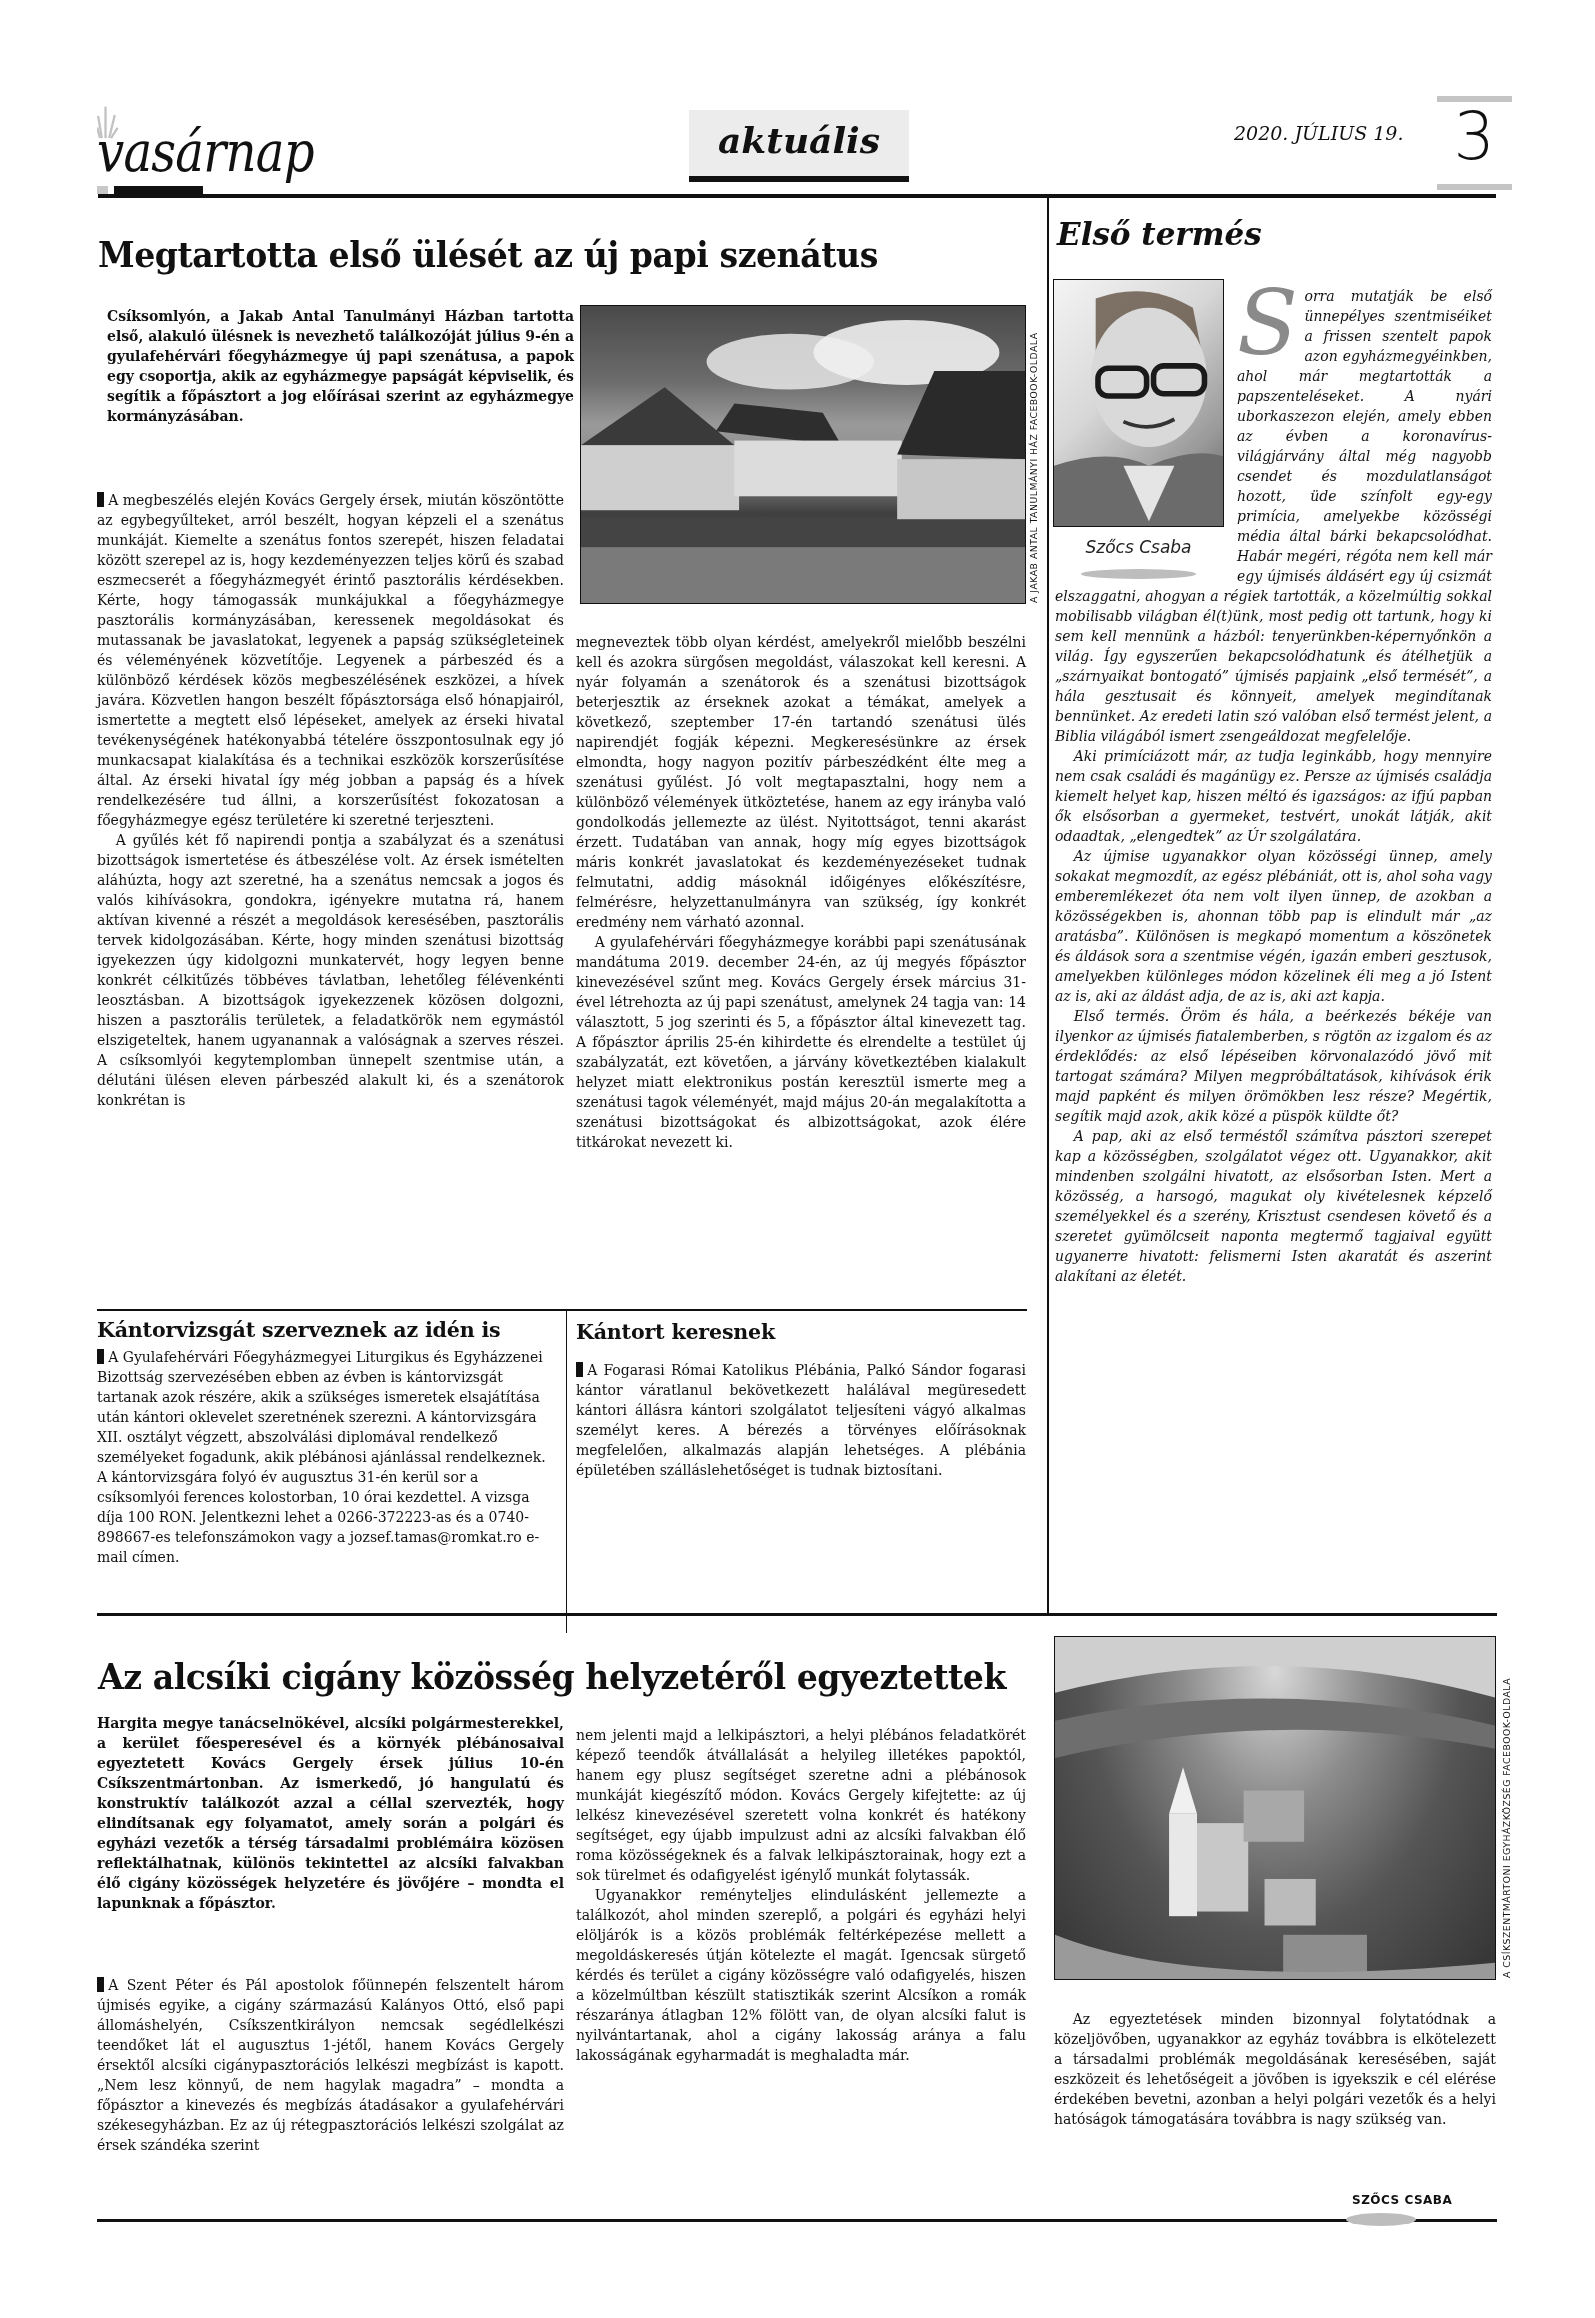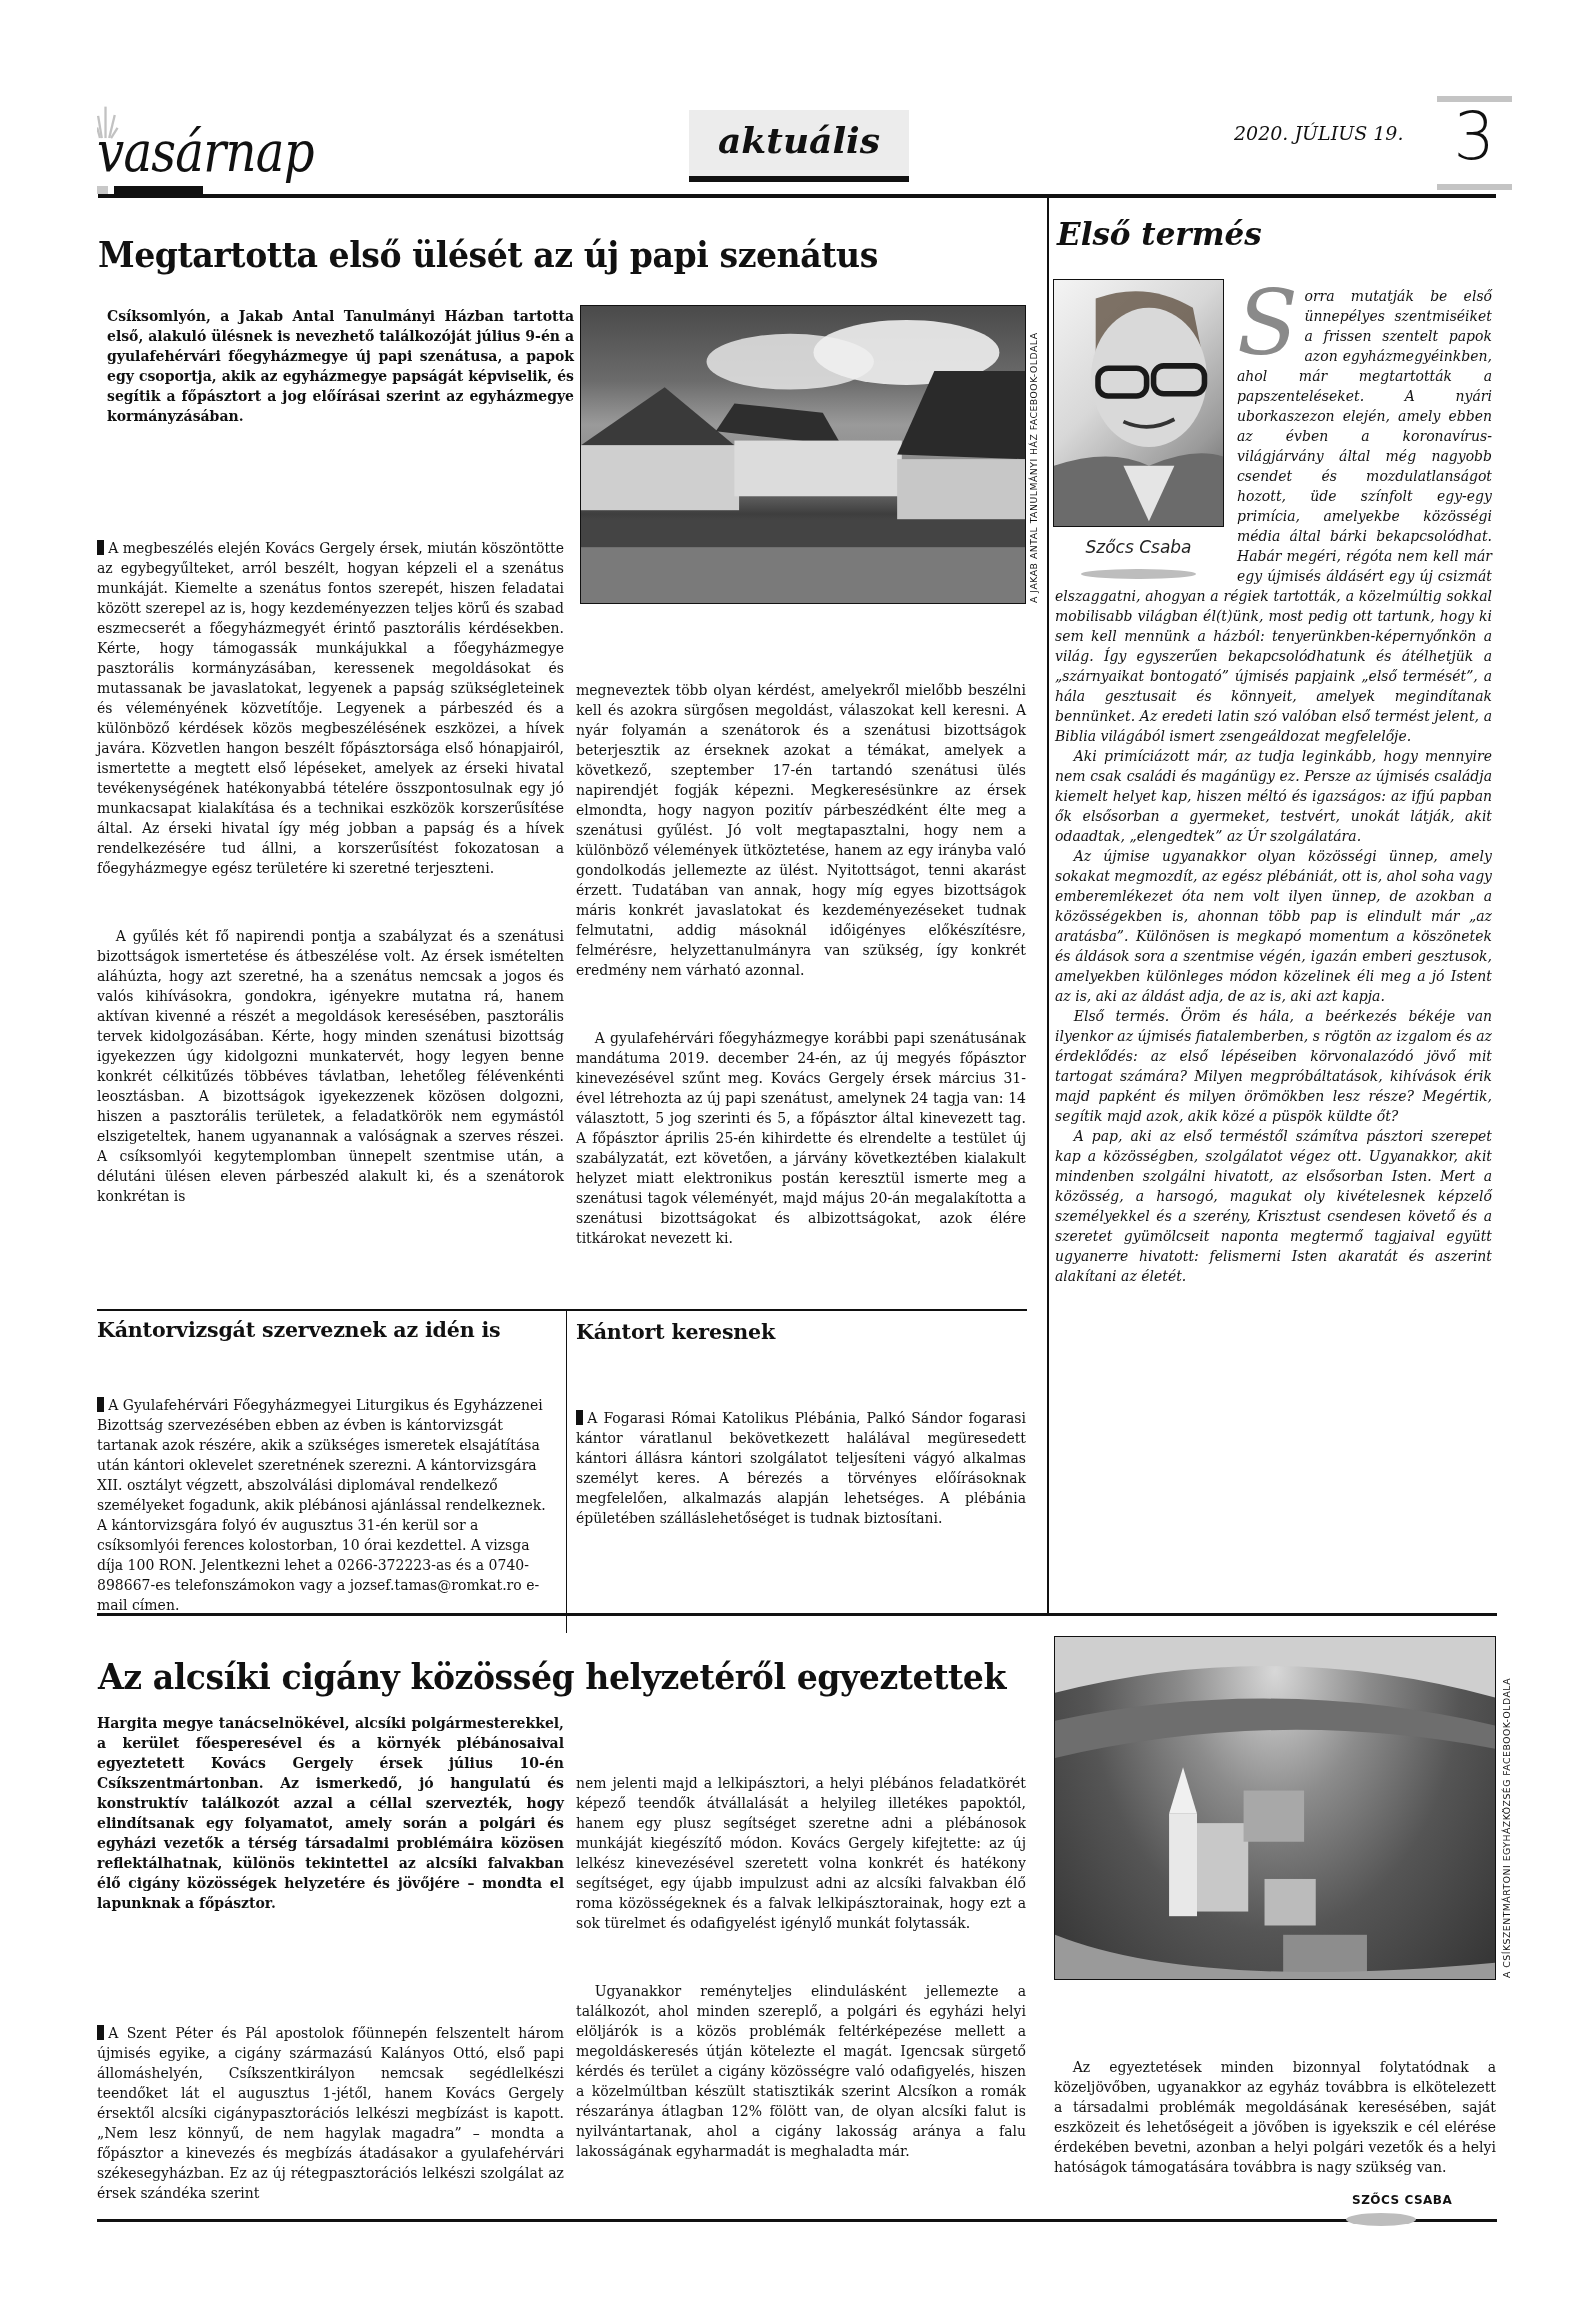--- a/index.html
+++ b/index.html
@@ -23,21 +23,21 @@
   .page-num .bar { position: absolute; left: 0; width: 75px; height: 5.6px; background: #c4c4c4; }
   .page-num .num { position: absolute; left: 16.4px; top: 8.4px; font-family: "DejaVu Sans", sans-serif; font-weight: 300; font-size: 65px; line-height: 1; color: #111; }
 
   .top-rule { left: 98px; top: 194px; width: 1398px; height: 3.7px; background: #111; }
   .col-rule { position: absolute; background: #111; width: 1.9px; }
 
   
   .headline { font-family: "DejaVu Serif", serif; font-weight: bold; color: #111; letter-spacing: -0.5px; line-height: 1.05; white-space: nowrap; }
   .lead { font-family: "DejaVu Serif", serif; font-weight: bold; font-size: 14px; line-height: 20px; text-align: justify; color: #111; }
   .body { font-family: "DejaVu Serif", serif; font-size: 14px; line-height: 20px; text-align: justify; color: #111; hyphens: auto; }
-  .body p { text-indent: 18.7px; margin-top: 48px; }
+  .body p { text-indent: 18.7px; }
   .body p.first { text-indent: 0; }
   .mark { display: inline-block; width: 6.5px; height: 15px; background: #111; margin-right: 4.7px; vertical-align: -1.9px; }
   .sub-head { font-weight: bold; font-size: 20.6px; line-height: 1.2; letter-spacing: -0.2px; color: #111; white-space: nowrap; }
 
   
   .photo { position: absolute; border: 1.9px solid #111; overflow: hidden; }
   .photo-credit { position: absolute; font-family: "DejaVu Sans", sans-serif; font-size: 9.3px; letter-spacing: 0.5px; color: #111; white-space: nowrap; transform: rotate(-90deg); transform-origin: left top; }
 
   
   .col-title { font-family: "DejaVu Serif", serif; font-style: italic; font-size: 31px; color: #111; white-space: nowrap; font-weight: bold; }

